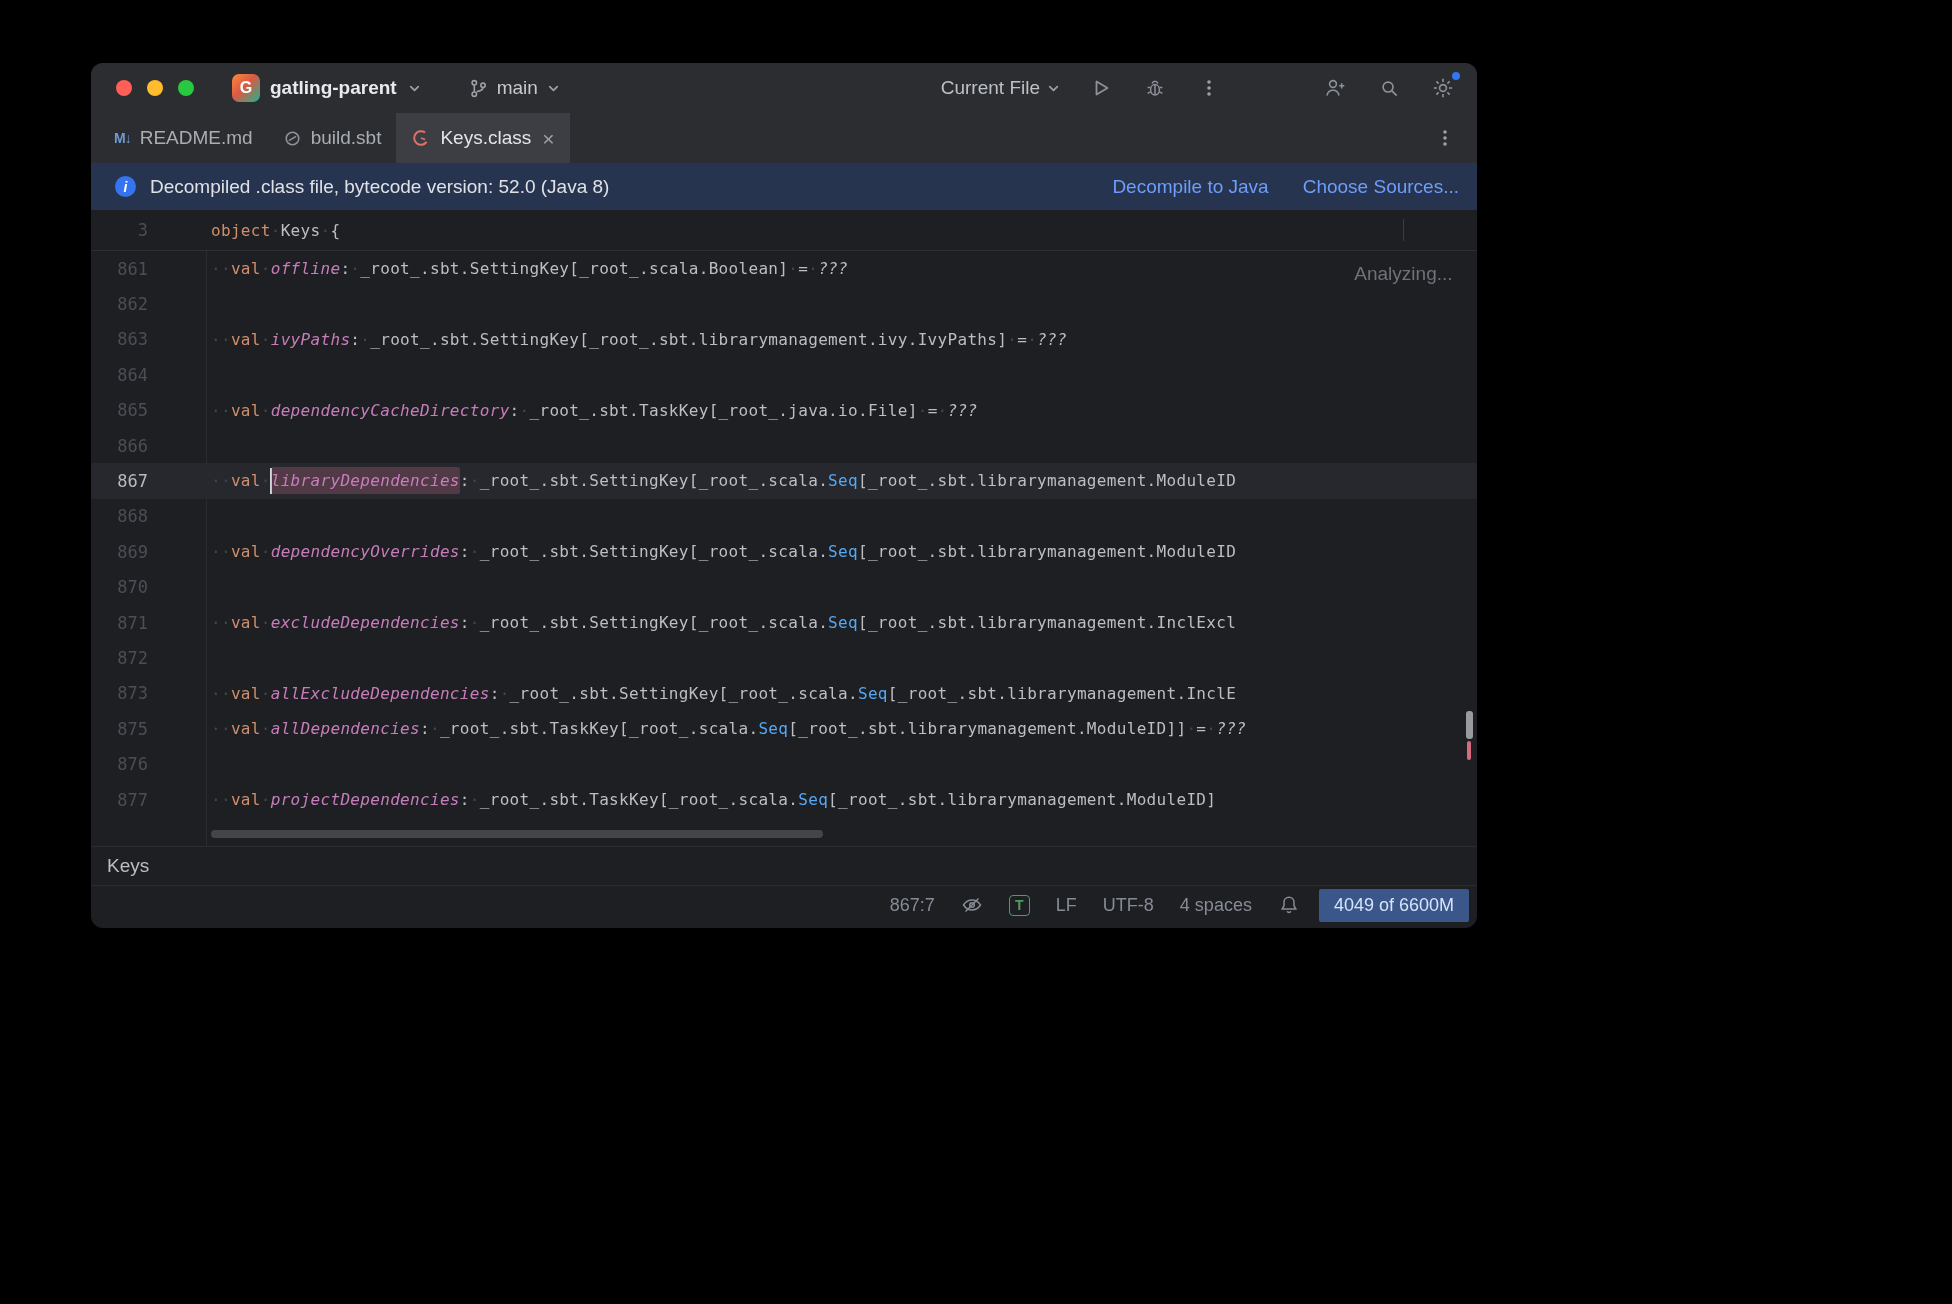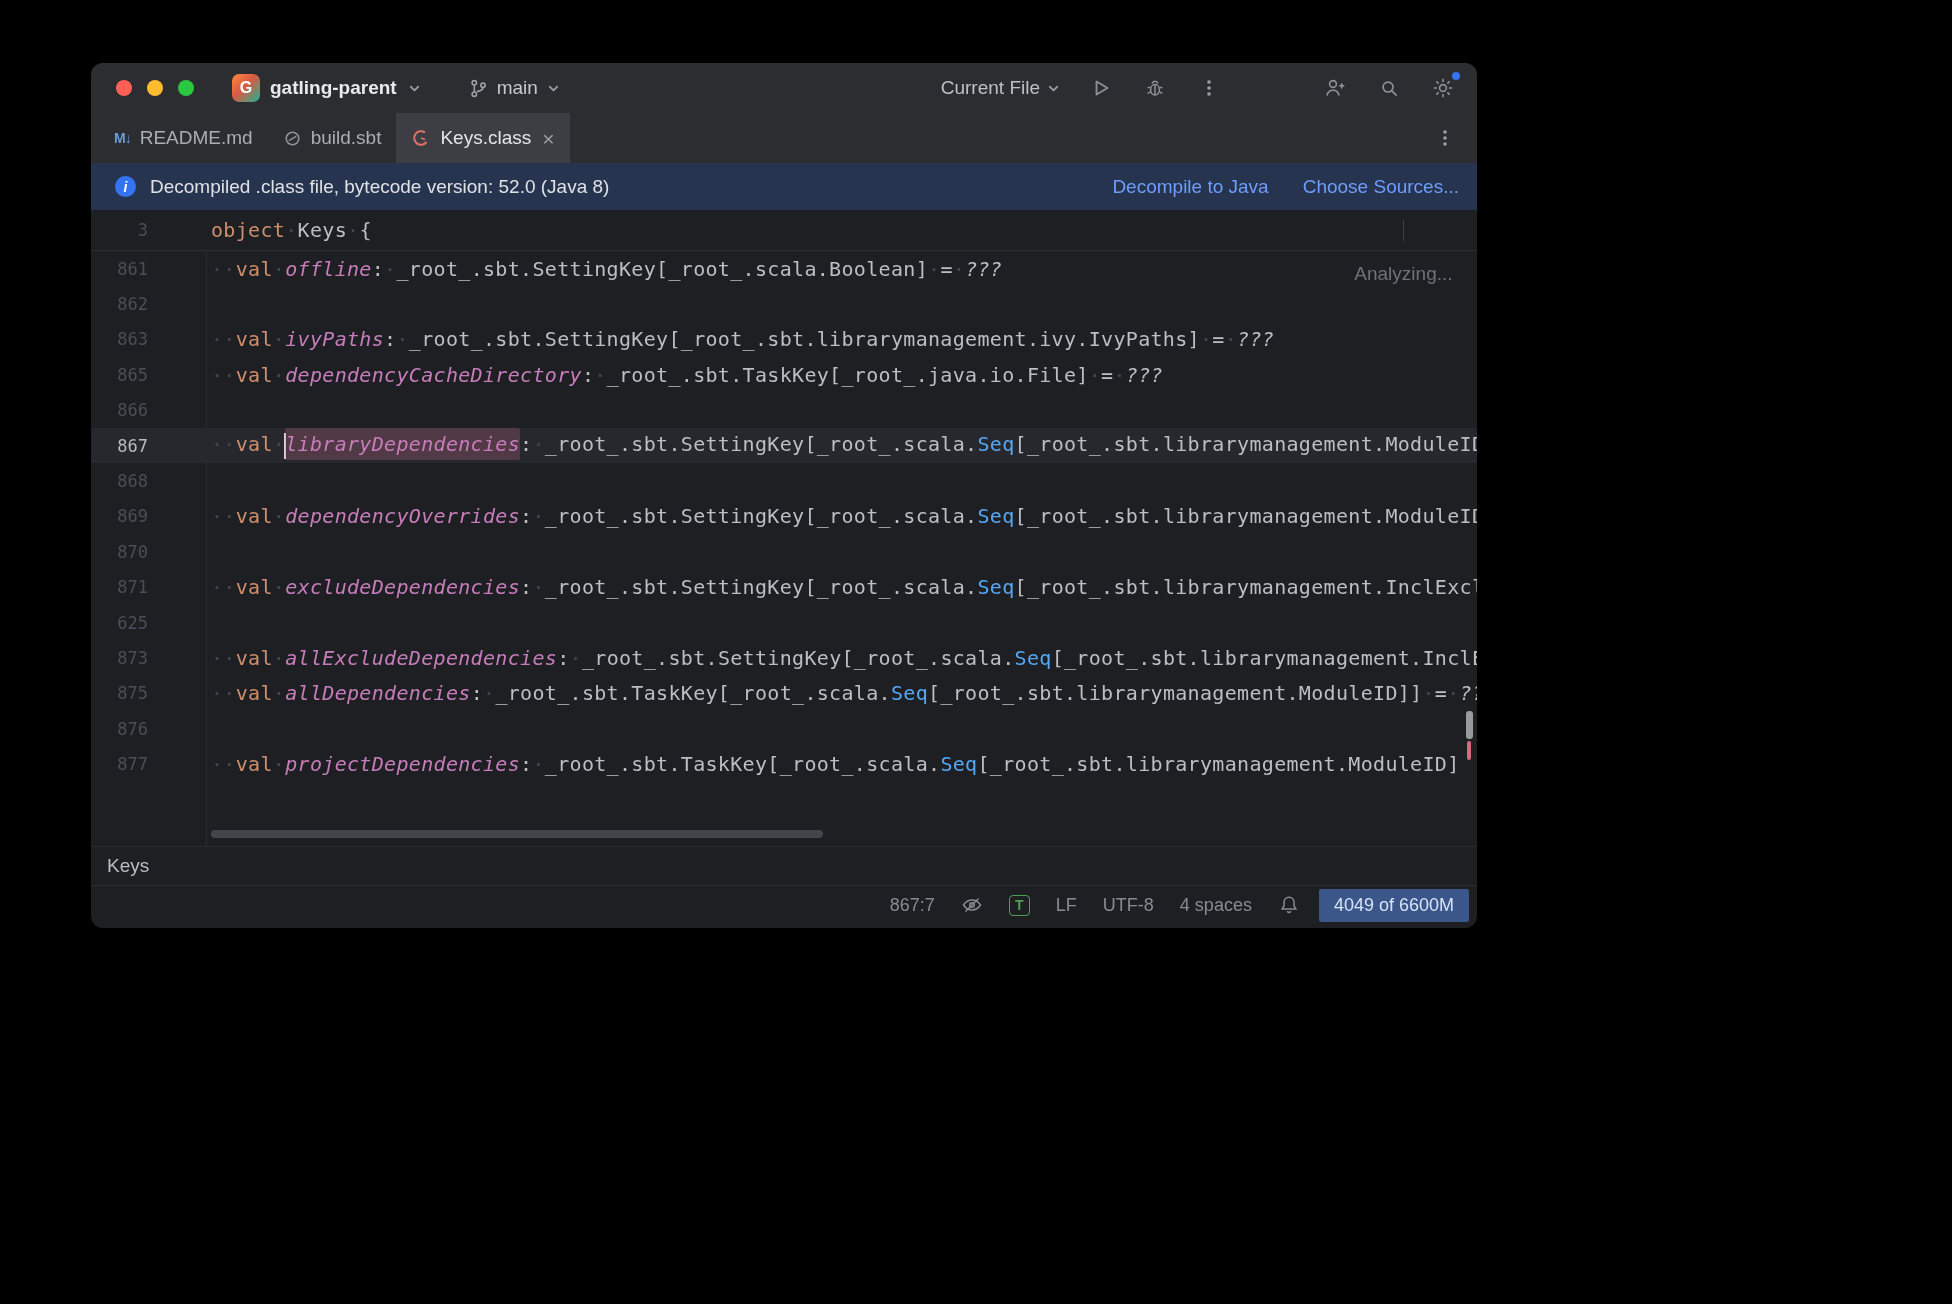--- a/index.html
+++ b/index.html
@@ -50,21 +50,21 @@
   .banner-actions{margin-left:auto;display:flex;gap:34px;}
   .banner-link{color:#6f9dfa;font-size:19px;}
   
   .editor{flex:1;position:relative;background:#1e1f22;overflow:hidden;
     font-family:"DejaVu Sans Mono",monospace;}
   .gutter-line{position:absolute;left:115px;top:40px;bottom:0;width:1px;background:#2a2c30;}
   .sticky{height:40px;display:flex;align-items:center;border-bottom:1px solid #2d2f33;
     position:relative;background:#1e1f22;z-index:2;}
   .gutter-num{width:120px;flex-shrink:0;box-sizing:border-box;padding-right:63px;
     text-align:right;font-size:17px;color:#4a4e57;}
-  .code-text{font-size:20px;letter-spacing:0.32px;white-space:pre;color:#bcbec4;}
+  .code-text{font-size:16px;letter-spacing:0.32px;white-space:pre;color:#bcbec4;}
   .sticky-right{margin-left:auto;display:flex;align-items:center;gap:22px;padding-right:16px;
     font-family:"Liberation Sans",sans-serif;flex-direction:column;}
   .reader-mode{color:#b8bcc3;font-size:19px;}
   .sticky-div{width:1px;height:22px;background:#3a3d42;}
   .analyzing{color:#6e727a;font-size:19px;}
   .code-rows{position:relative;z-index:1;}
   .code-row{display:flex;align-items:center;height:35.4px;white-space:pre;}
   .code-row.current{background:#26282e;}
   .code-row.current .gutter-num{color:#b6bac2;}
   .kw{color:#cf8e6d;}
@@ -236,28 +236,29 @@
         <span class="reader-mode">Reader Mode</span>
         <div class="sticky-div"></div>
         <span class="analyzing">Analyzing...</span>
       </div>
     </div>
 
     <div class="code-rows">
         <div class="code-row"><div class="gutter-num">861</div><div class="code-text"><span class="ws">··</span><span class="kw">val</span><span class="ws">·</span><span class="fn">offline</span><span class="pl">:</span><span class="ws">·</span><span class="pl">_root_.sbt.SettingKey[_root_.scala.Boolean]</span><span class="ws">·</span><span class="pl">=</span><span class="ws">·</span><span class="im">???</span></div></div>
         <div class="code-row"><div class="gutter-num">862</div><div class="code-text"></div></div>
         <div class="code-row"><div class="gutter-num">863</div><div class="code-text"><span class="ws">··</span><span class="kw">val</span><span class="ws">·</span><span class="fn">ivyPaths</span><span class="pl">:</span><span class="ws">·</span><span class="pl">_root_.sbt.SettingKey[_root_.sbt.librarymanagement.ivy.IvyPaths]</span><span class="ws">·</span><span class="pl">=</span><span class="ws">·</span><span class="im">???</span></div></div>
+        <div class="code-row"><div class="gutter-num">864</div><div class="code-text"></div></div>
         <div class="code-row"><div class="gutter-num">865</div><div class="code-text"><span class="ws">··</span><span class="kw">val</span><span class="ws">·</span><span class="fn">dependencyCacheDirectory</span><span class="pl">:</span><span class="ws">·</span><span class="pl">_root_.sbt.TaskKey[_root_.java.io.File]</span><span class="ws">·</span><span class="pl">=</span><span class="ws">·</span><span class="im">???</span></div></div>
         <div class="code-row"><div class="gutter-num">866</div><div class="code-text"></div></div>
         <div class="code-row current"><div class="gutter-num">867</div><div class="code-text"><span class="ws">··</span><span class="kw">val</span><span class="ws">·</span><span class="caret"></span><span class="hl">libraryDependencies</span><span class="pl">:</span><span class="ws">·</span><span class="pl">_root_.sbt.SettingKey[_root_.scala.</span><span class="tp">Seq</span><span class="pl">[_root_.sbt.librarymanagement.ModuleID</span></div></div>
         <div class="code-row"><div class="gutter-num">868</div><div class="code-text"></div></div>
         <div class="code-row"><div class="gutter-num">869</div><div class="code-text"><span class="ws">··</span><span class="kw">val</span><span class="ws">·</span><span class="fn">dependencyOverrides</span><span class="pl">:</span><span class="ws">·</span><span class="pl">_root_.sbt.SettingKey[_root_.scala.</span><span class="tp">Seq</span><span class="pl">[_root_.sbt.librarymanagement.ModuleID</span></div></div>
         <div class="code-row"><div class="gutter-num">870</div><div class="code-text"></div></div>
         <div class="code-row"><div class="gutter-num">871</div><div class="code-text"><span class="ws">··</span><span class="kw">val</span><span class="ws">·</span><span class="fn">excludeDependencies</span><span class="pl">:</span><span class="ws">·</span><span class="pl">_root_.sbt.SettingKey[_root_.scala.</span><span class="tp">Seq</span><span class="pl">[_root_.sbt.librarymanagement.InclExcl</span></div></div>
-        <div class="code-row"><div class="gutter-num">625</div><div class="code-text"></div></div>
+        <div class="code-row"><div class="gutter-num">872</div><div class="code-text"></div></div>
         <div class="code-row"><div class="gutter-num">873</div><div class="code-text"><span class="ws">··</span><span class="kw">val</span><span class="ws">·</span><span class="fn">allExcludeDependencies</span><span class="pl">:</span><span class="ws">·</span><span class="pl">_root_.sbt.SettingKey[_root_.scala.</span><span class="tp">Seq</span><span class="pl">[_root_.sbt.librarymanagement.InclE</span></div></div>
         <div class="code-row"><div class="gutter-num">875</div><div class="code-text"><span class="ws">··</span><span class="kw">val</span><span class="ws">·</span><span class="fn">allDependencies</span><span class="pl">:</span><span class="ws">·</span><span class="pl">_root_.sbt.TaskKey[_root_.scala.</span><span class="tp">Seq</span><span class="pl">[_root_.sbt.librarymanagement.ModuleID]]</span><span class="ws">·</span><span class="pl">=</span><span class="ws">·</span><span class="im">???</span></div></div>
         <div class="code-row"><div class="gutter-num">876</div><div class="code-text"></div></div>
         <div class="code-row"><div class="gutter-num">877</div><div class="code-text"><span class="ws">··</span><span class="kw">val</span><span class="ws">·</span><span class="fn">projectDependencies</span><span class="pl">:</span><span class="ws">·</span><span class="pl">_root_.sbt.TaskKey[_root_.scala.</span><span class="tp">Seq</span><span class="pl">[_root_.sbt.librarymanagement.ModuleID]</span></div></div>
       </div>
 
     <div class="hscroll"></div>
     <div class="vthumb"></div>
     <div class="vmark"></div>
   </div>

